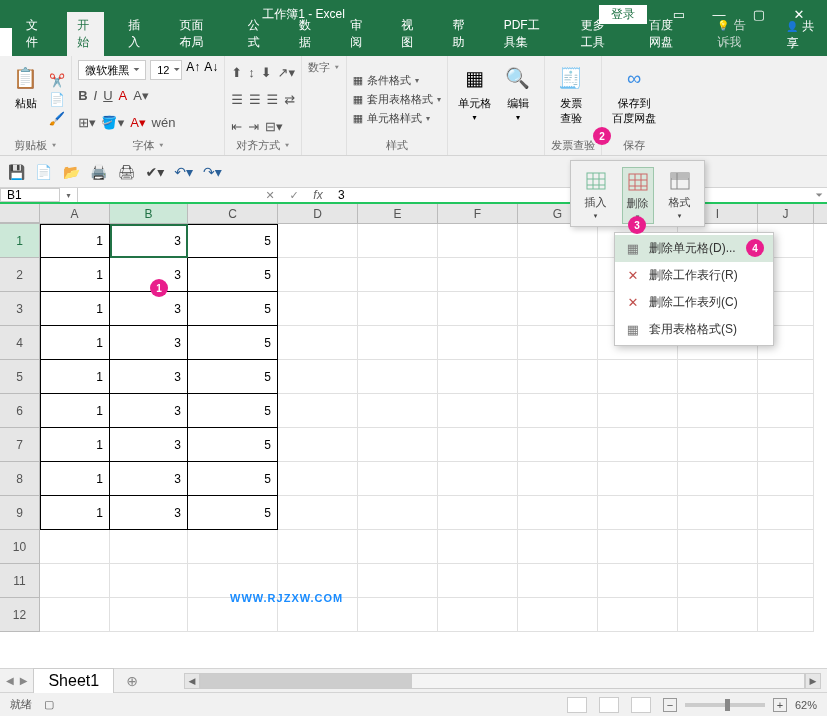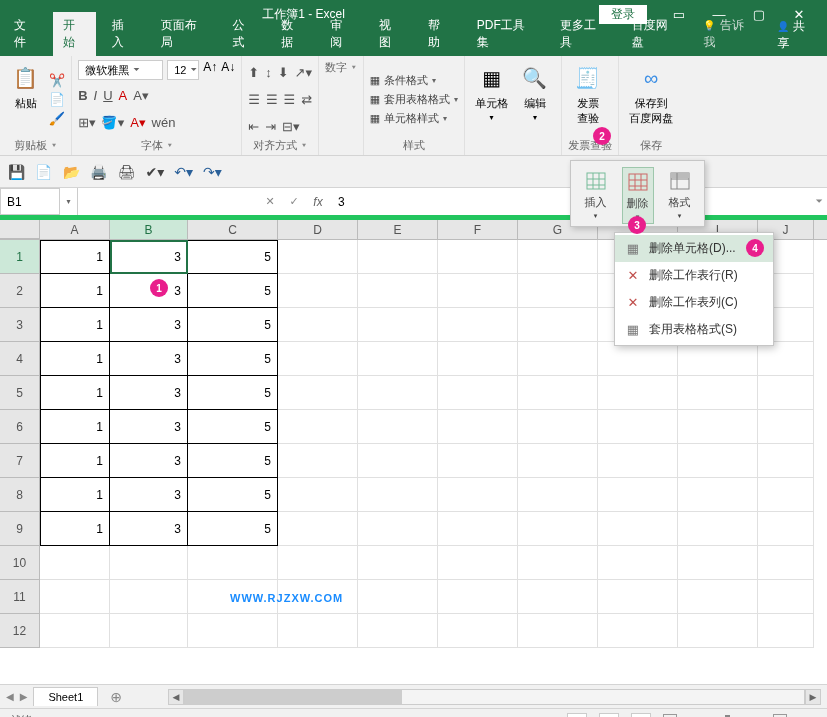--- a/index.html
+++ b/index.html
@@ -3,21 +3,21 @@
   <meta charset="utf-8">
   <style>
     * { margin: 0; padding: 0; box-sizing: border-box; font-family: "Microsoft YaHei", sans-serif; }
     body { width: 827px; height: 717px; background: #fff; position: relative; font-size: 12px; overflow: hidden; }
     
     .titlebar { background: #217346; height: 28px; display: flex; align-items: center; color: #fff; padding: 0 8px; }
     .titlebar .title { flex: 1; text-align: center; font-size: 12px; }
     .titlebar .login { background: #fff; color: #217346; padding: 1px 12px; font-size: 12px; margin-right: 12px; }
     .titlebar .winbtn { width: 40px; text-align: center; font-size: 13px; cursor: pointer; }
     
-    .ribbon-tabs { background: #217346; height: 28px; display: flex; align-items: flex-end; color: #fff; padding: 0 4px; gap: 6px; }
+    .ribbon-tabs { background: #217346; height: 28px; display: flex; align-items: flex-end; color: #fff; padding: 0 4px; gap: 14px; margin-left: 12px; }
     .ribbon-tab { padding: 5px 10px; font-size: 12px; cursor: pointer; }
     .ribbon-tab.active { background: #f1f1f1; color: #217346; }
     .ribbon-tab.tell { color: #cddbd4; font-size: 12px; }
     .ribbon-tab.tell::before { content: "💡"; margin-right: 4px; font-size: 10px; }
     .share-btn { color: #fff; font-size: 12px; margin-left: auto; padding: 4px 8px; }
     .share-btn::before { content: "👤"; margin-right: 3px; font-size: 10px; }
     
     .ribbon { background: #f1f1f1; border-bottom: 1px solid #d4d4d4; height: 100px; display: flex; }
     .ribbon-group { border-right: 1px solid #e0e0e0; padding: 4px 6px 2px; display: flex; flex-direction: column; }
     .ribbon-group-content { flex: 1; display: flex; gap: 3px; }
@@ -30,21 +30,21 @@
     .control-select::after { content: "⏷"; margin-left: 4px; font-size: 8px; color: #666; }
     .row-icons { display: flex; gap: 6px; align-items: center; height: 24px; }
     .row-icons span { font-size: 13px; color: #555; cursor: pointer; }
     .styles-col { display: flex; flex-direction: column; gap: 2px; justify-content: center; }
     .styles-col div { font-size: 11px; color: #444; display: flex; align-items: center; gap: 4px; padding: 1px 0; cursor: pointer; }
     .styles-col div::after { content: "▾"; font-size: 8px; color: #666; }
     
     .qat { background: #f1f1f1; height: 32px; display: flex; align-items: center; padding: 0 8px; gap: 10px; border-bottom: 1px solid #d4d4d4; }
     .qat span { font-size: 14px; color: #444; cursor: pointer; }
     
-    .formula-bar { height: 32px; display: flex; align-items: center; border-bottom: 5px solid #22c55e; }
+    .formula-bar { height: 16px; display: flex; align-items: center; border-bottom: 2px solid #22c55e; }
     .name-box { width: 60px; padding: 0 6px; font-size: 12px; height: 100%; border: 1px solid #ccc; display: flex; align-items: center; }
     .nb-dd { width: 18px; text-align: center; font-size: 8px; color: #666; border-right: 1px solid #ccc; height: 100%; display: flex; align-items: center; justify-content: center; }
     .fb-icon { width: 24px; text-align: center; color: #888; font-size: 11px; }
     .fb-fx { font-style: italic; font-size: 12px; color: #666; width: 24px; text-align: center; }
     .fb-input { flex: 1; padding: 0 8px; font-size: 12px; }
     .fb-dd { width: 16px; text-align: center; color: #888; font-size: 9px; }
     
     .grid-area { position: relative; height: 464px; display: flex; flex-direction: column; }
     .col-headers { display: flex; height: 20px; background: #e6e6e6; border-bottom: 1px solid #bbb; }
     .corner { width: 40px; background: #e6e6e6; border-right: 1px solid #bbb; border-bottom: 1px solid #bbb; }
@@ -63,21 +63,21 @@
     .watermark .sub { font-size: 11px; font-weight: bold; color: #1a8cff; display: block; text-align: center; letter-spacing: 1px; }
     
     .marker { position: absolute; width: 18px; height: 18px; border-radius: 50%; background: #e91e8c; color: #fff; font-size: 10px; font-weight: bold; display: flex; align-items: center; justify-content: center; z-index: 100; }
     .m1 { left: 150px; top: 279px; }
     .m2 { left: 593px; top: 127px; }
     .m3 { left: 628px; top: 216px; }
     .m4 { left: 746px; top: 239px; }
     
     .sheet-tabs { height: 24px; background: #f1f1f1; border-top: 1px solid #d4d4d4; display: flex; align-items: center; padding: 0 6px; gap: 6px; }
     .sheet-tabs .nav { font-size: 10px; color: #888; cursor: pointer; }
-    .sheet-tab { background: #fff; border: 1px solid #ccc; border-bottom: none; padding: 3px 14px; font-size: 11px; }
+    .sheet-tab { background: #fff; border: 1px solid #ccc; border-bottom: none; padding: 3px 14px; font-size: 16px; }
     .sheet-tabs .plus { font-size: 14px; color: #888; margin-left: 6px; cursor: pointer; }
     .hbar { flex: 1; display: flex; align-items: center; margin-left: 40px; }
     .hbar .arrow { width: 16px; height: 16px; background: #e6e6e6; border: 1px solid #ccc; display: flex; align-items: center; justify-content: center; font-size: 9px; color: #666; cursor: pointer; }
     .hbar .track { flex: 1; height: 16px; background: #f4f4f4; border: 1px solid #ccc; position: relative; }
     .hbar .thumb { position: absolute; left: 0; width: 35%; height: 100%; background: #cdcdcd; }
     
     .status-bar { height: 24px; background: #f1f1f1; border-top: 1px solid #d4d4d4; display: flex; align-items: center; padding: 0 10px; font-size: 11px; color: #555; gap: 12px; }
     .status-bar .spacer { flex: 1; }
     .view-btn { width: 20px; height: 16px; border: 1px solid #ccc; background: #fff; cursor: pointer; }
     .zoom { display: flex; align-items: center; gap: 8px; }
@@ -140,21 +140,21 @@
         <span style="font-size:13px">📄</span>
         <span style="font-size:13px">🖌️</span>
       </div>
     </div>
     <div class="ribbon-group-label arrow">剪贴板</div>
   </div>
 
   <div class="ribbon-group">
     <div class="ribbon-group-content" style="flex-direction:column;gap:3px">
       <div style="display:flex;gap:4px">
-        <span class="control-select" style="width:85px">微软雅黑</span>
+        <span class="control-select" style="width:68px">微软雅黑</span>
         <span class="control-select" style="width:32px">12</span>
         <span style="font-size:12px">A↑</span>
         <span style="font-size:12px">A↓</span>
       </div>
       <div class="row-icons">
         <span style="font-weight:bold">B</span>
         <span style="font-style:italic">I</span>
         <span style="text-decoration:underline">U</span>
         <span style="color:#c00">A</span>
         <span>A▾</span>

